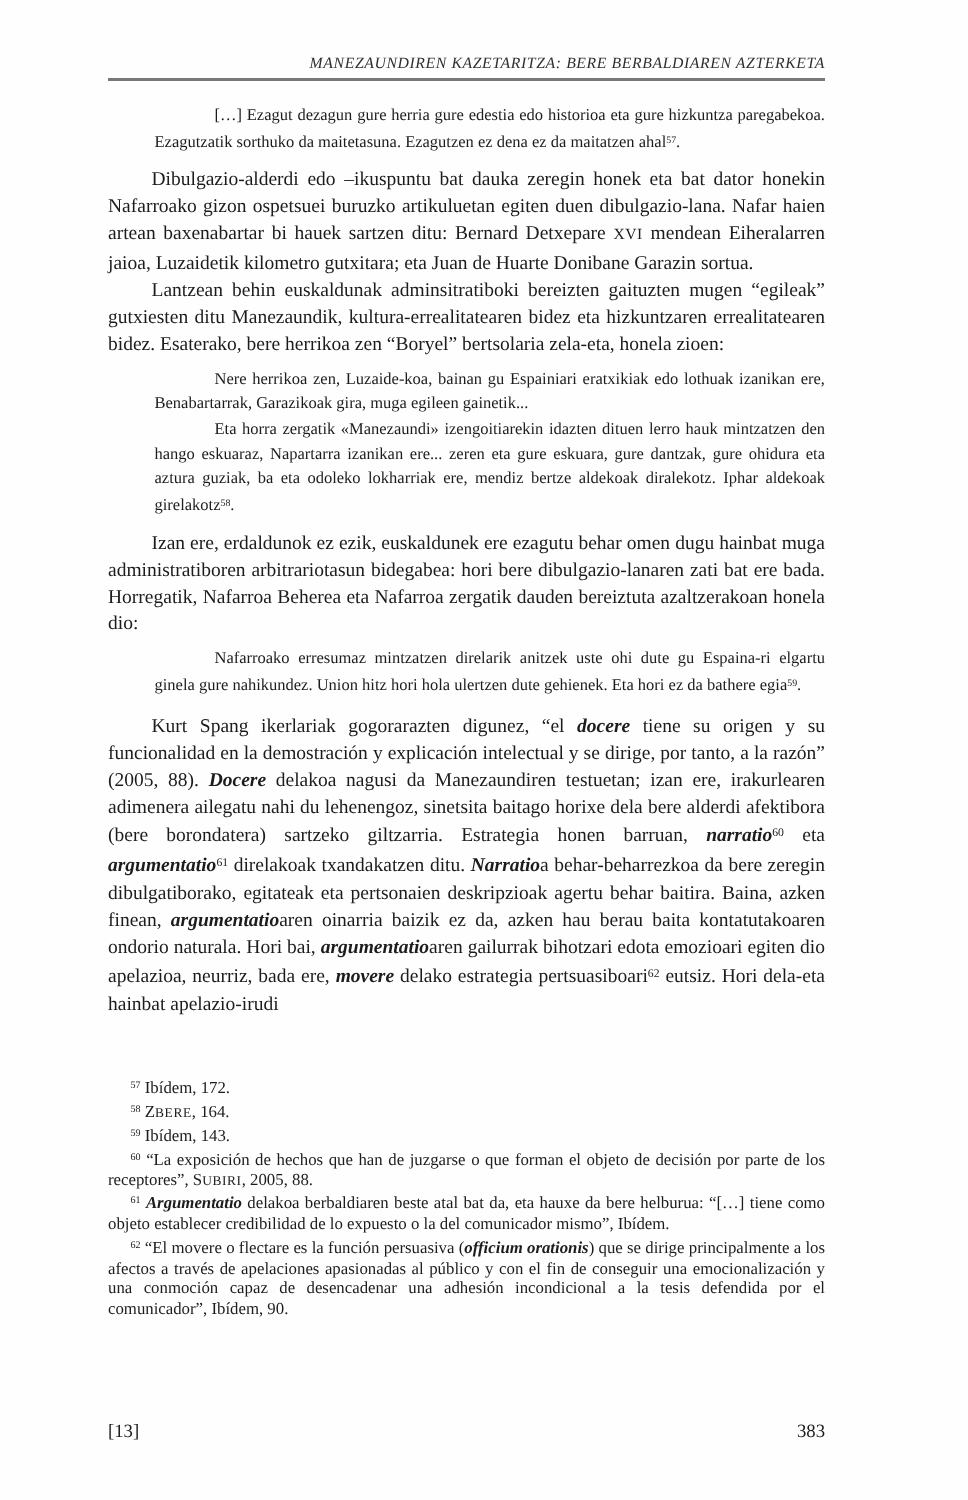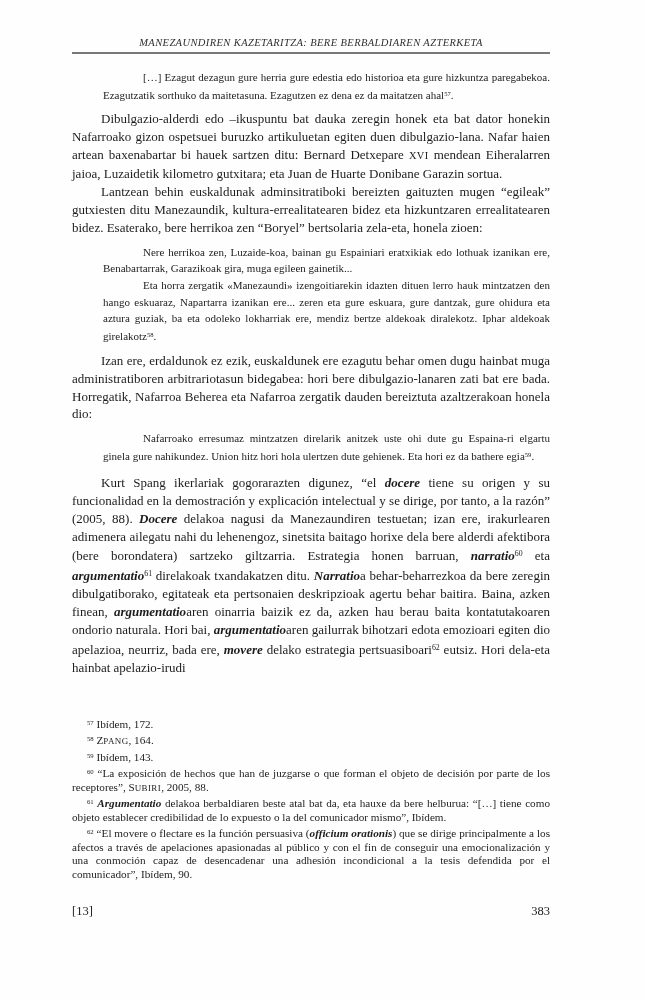--- a/index.html
+++ b/index.html
@@ -17,21 +17,21 @@
     color: #1c1c1c;
   }
   .text-col {
     position: absolute;
     left: 72px;
     top: 0;
     width: 478px;
   }
   .running-head-title {
     margin-top: 37px;
-    text-align: center;
+    text-align: right;
     font-style: italic;
     font-size: 10.5px;
     letter-spacing: 0.4px;
     color: #2f2f2f;
     white-space: nowrap;
   }
   .head-rule {
     height: 0;
     border-bottom: 2px solid #787878;
     margin-top: 4px;
@@ -53,21 +53,21 @@
   .quote-block-last { margin: 7px 0 9px 0; }
   .footnotes { margin-top: 40px; }
   .fn {
     font-size: 11.2px;
     line-height: 13.5px;
     text-indent: 15px;
   }
   .page-footer {
     position: absolute;
     left: 72px;
-    top: 904px;
+    top: 947px;
     width: 478px;
     display: flex;
     justify-content: space-between;
     font-size: 12.5px;
   }
   .s-n { }
   .s-i { font-style: italic; font-weight: bold; }
   .s-sup { font-size: 0.6em; vertical-align: 0.5em; }
   .s-sc { font-size: 0.8em; letter-spacing: 0.4px; }
 </style>
@@ -97,21 +97,21 @@
     <p class="para"><span class="s-n">Izan ere, erdaldunok ez ezik, euskaldunek ere ezagutu behar omen dugu hainbat muga administratiboren arbitrariotasun bidegabea: hori bere dibulgazio-lanaren zati bat ere bada. Horregatik, Nafarroa Beherea eta Nafarroa zergatik dauden bereiztuta azaltzerakoan honela dio:</span></p>
 
     <div class="quote-block-last">
       <p class="quote"><span class="s-n">Nafarroako erresumaz mintzatzen direlarik anitzek uste ohi dute gu Espaina-ri elgartu ginela gure nahikundez. Union hitz hori hola ulertzen dute gehienek. Eta hori ez da bathere egia</span><span class="s-sup">59</span><span class="s-n">.</span></p>
     </div>
 
     <p class="para"><span class="s-n">Kurt Spang ikerlariak gogorarazten digunez, “el </span><span class="s-i">docere</span><span class="s-n"> tiene su origen y su funcionalidad en la demostración y explicación intelectual y se dirige, por tanto, a la razón” (2005, 88). </span><span class="s-i">Docere</span><span class="s-n"> delakoa nagusi da Manezaundiren testuetan; izan ere, irakurlearen adimenera ailegatu nahi du lehenengoz, sinetsita baitago horixe dela bere alderdi afektibora (bere borondatera) sartzeko giltzarria. Estrategia honen barruan, </span><span class="s-i">narratio</span><span class="s-sup">60</span><span class="s-n"> eta </span><span class="s-i">argumentatio</span><span class="s-sup">61</span><span class="s-n"> direlakoak txandakatzen ditu. </span><span class="s-i">Narratio</span><span class="s-n">a behar-beharrezkoa da bere zeregin dibulgatiborako, egitateak eta pertsonaien deskripzioak agertu behar baitira. Baina, azken finean, </span><span class="s-i">argumentatio</span><span class="s-n">aren oinarria baizik ez da, azken hau berau baita kontatutakoaren ondorio naturala. Hori bai, </span><span class="s-i">argumentatio</span><span class="s-n">aren gailurrak bihotzari edota emozioari egiten dio apelazioa, neurriz, bada ere, </span><span class="s-i">movere</span><span class="s-n"> delako estrategia pertsuasiboari</span><span class="s-sup">62</span><span class="s-n"> eutsiz. Hori dela-eta hainbat apelazio-irudi</span></p>
 
     <div class="footnotes">
       <p class="fn"><span class="s-sup">57</span><span class="s-n"> Ibídem, 172.</span></p>
-      <p class="fn"><span class="s-sup">58</span><span class="s-n"> Z</span><span class="s-sc">PANG</span><span class="s-n">, 164.</span></p>
+      <p class="fn"><span class="s-sup">58</span><span class="s-n"> Z</span><span class="s-sc">BERE</span><span class="s-n">, 164.</span></p>
       <p class="fn"><span class="s-sup">59</span><span class="s-n"> Ibídem, 143.</span></p>
       <p class="fn"><span class="s-sup">60</span><span class="s-n"> “La exposición de hechos que han de juzgarse o que forman el objeto de decisión por parte de los receptores”, S</span><span class="s-sc">UBIRI</span><span class="s-n">, 2005, 88.</span></p>
       <p class="fn"><span class="s-sup">61</span><span class="s-n"> </span><span class="s-i">Argumentatio</span><span class="s-n"> delakoa berbaldiaren beste atal bat da, eta hauxe da bere helburua: “[…] tiene como objeto establecer credibilidad de lo expuesto o la del comunicador mismo”, Ibídem.</span></p>
       <p class="fn"><span class="s-sup">62</span><span class="s-n"> “El movere o flectare es la función persuasiva (</span><span class="s-i">officium orationis</span><span class="s-n">) que se dirige principalmente a los afectos a través de apelaciones apasionadas al público y con el fin de conseguir una emocionalización y una conmoción capaz de desencadenar una adhesión incondicional a la tesis defendida por el comunicador”, Ibídem, 90.</span></p>
     </div>
 
   </div>
 
   <div class="page-footer">
     <span>[13]</span>

